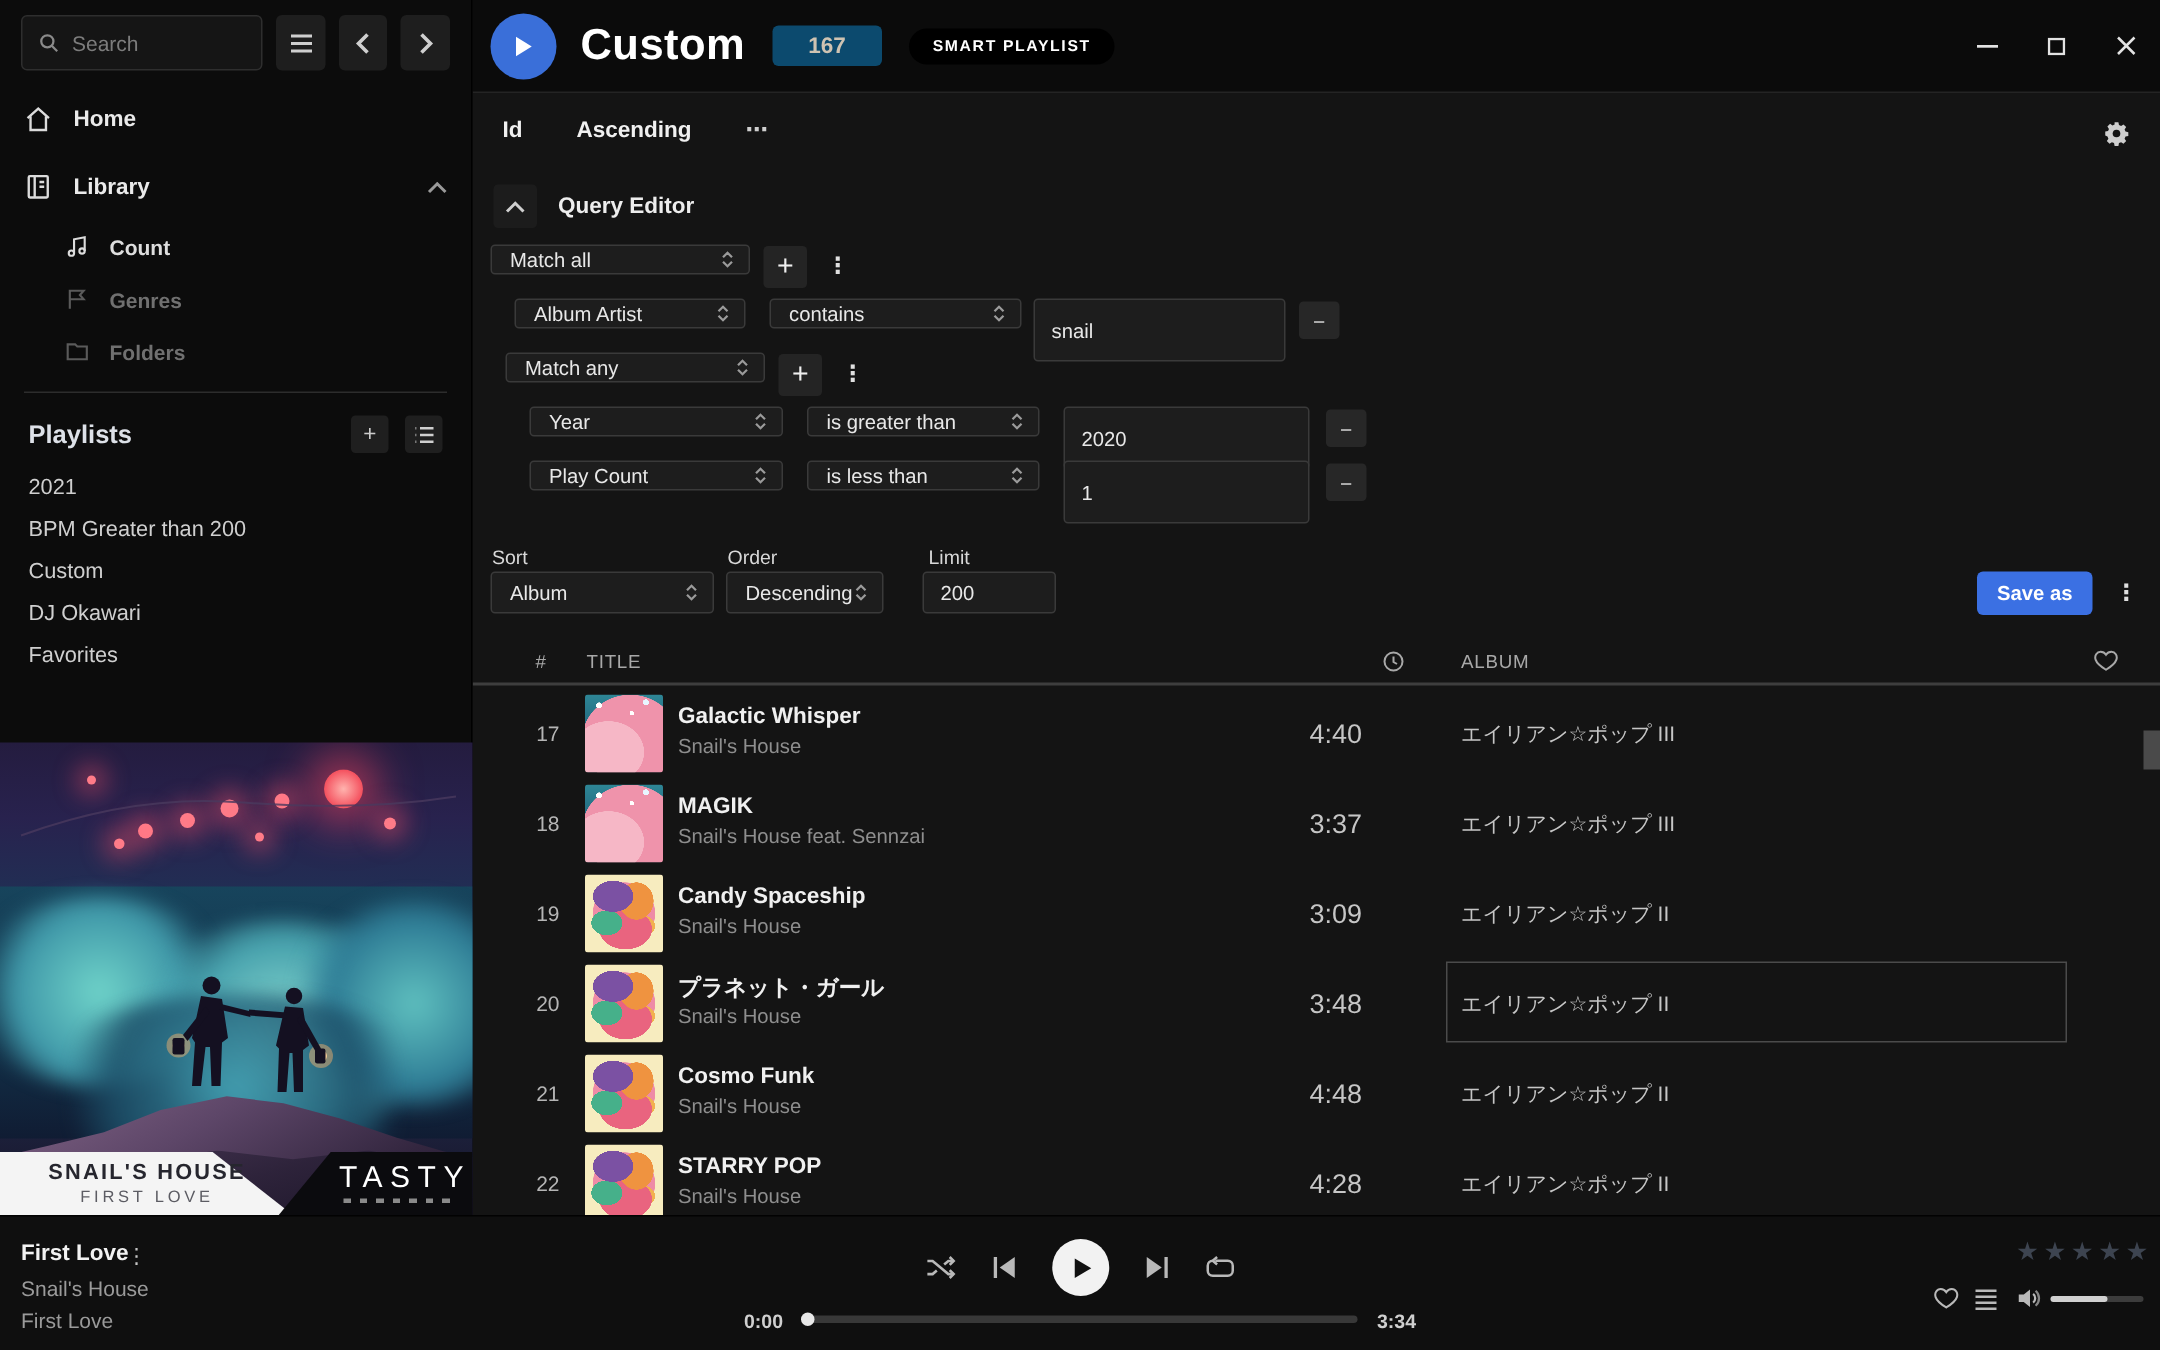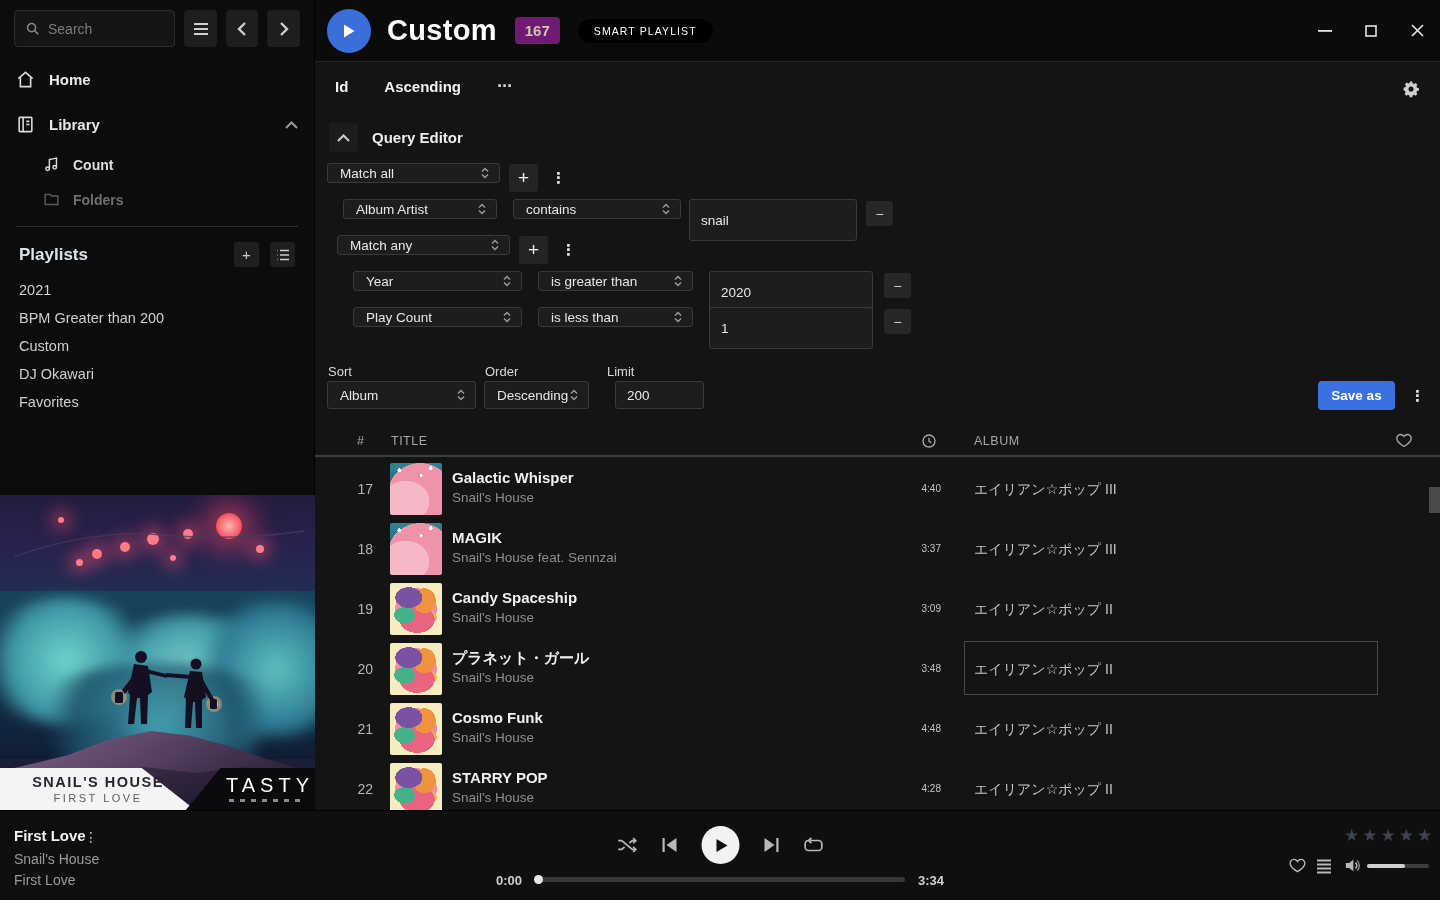--- a/index.html
+++ b/index.html
@@ -51,22 +51,22 @@
   .art-artist{position:absolute;left:14px;top:279px;width:168px;text-align:center;font-size:14.5px;font-weight:800;letter-spacing:1.5px;color:#26262e;z-index:8}
   .art-title{position:absolute;left:14px;top:297px;width:168px;text-align:center;font-size:11px;letter-spacing:2.5px;color:#5c5c63;z-index:8}
   .art-label{position:absolute;left:226px;top:279px;font-size:20px;letter-spacing:5px;font-weight:400;color:#fff;z-index:8}
   .art-label-sub{position:absolute;left:229px;top:304px;width:74px;height:3px;z-index:8;
          background:repeating-linear-gradient(90deg,#8a8a8a 0 5px,transparent 5px 11px)}
 
   
   .titlebar{position:absolute;left:315px;top:0;width:1125px;height:62px;background:#0b0b0b;border-bottom:1px solid #242424;display:flex;align-items:center;z-index:4}
   .play-big{width:44px;height:44px;border-radius:50%;margin-left:12px;display:flex;align-items:center;justify-content:center;cursor:pointer}
   .pg-title{font-size:29px;font-weight:800;color:#fff;margin-left:16px;letter-spacing:.3px}
-  .count-badge{margin-left:18px;background:#701a75;border-radius:4px;padding:5px 10px;font-size:15px;font-weight:700;color:#cfc3b2}
-  .type-badge{margin-left:18px;background:#000;border-radius:12px;padding:6px 16px;font-size:10.5px;font-weight:400;letter-spacing:1.1px;color:#fff}
+  .count-badge{margin-left:18px;background:#0c4a6e;border-radius:4px;padding:5px 24px;font-size:15px;font-weight:700;color:#cfc3b2}
+  .type-badge{margin-left:18px;background:#000;border-radius:12px;padding:6px 16px;font-size:10.5px;font-weight:700;letter-spacing:1.1px;color:#fff}
   .win-controls{margin-left:auto;display:flex;align-items:center;gap:30px;margin-right:15px}
   .win-btn{color:#e3e3e3;cursor:pointer;display:flex;align-items:center;justify-content:center;width:16px;height:16px}
 
   
   .main{position:absolute;left:315px;top:63px;width:1125px;height:747px;background:#141414}
   .sortbar{position:absolute;left:20px;top:14px;display:flex;align-items:center;gap:36px;font-weight:700;font-size:15px;color:#f0f0f0}
   .sortbar .dots{color:#cfcfcf;font-size:15px;letter-spacing:1px}
   .gear{position:absolute;right:20px;top:17px;cursor:pointer}
   .qe-toggle{position:absolute;left:14px;top:60px;width:29px;height:29px;background:#1c1c1c;border-radius:3px;display:flex;align-items:center;justify-content:center;cursor:pointer}
   .qe-title{position:absolute;left:57px;top:66px;font-size:15px;font-weight:600;color:#ededed}
@@ -96,21 +96,21 @@
       linear-gradient(180deg,#2e8696 0%,#236a80 40%,#1a4a62 75%,#143850 100%)}
   .art-cream{background:
       radial-gradient(ellipse 26% 20% at 36% 28%,#7b51a3 0 99%,transparent),
       radial-gradient(ellipse 22% 24% at 66% 34%,#ef9340 0 99%,transparent),
       radial-gradient(ellipse 20% 16% at 28% 62%,#46b08a 0 99%,transparent),
       radial-gradient(ellipse 34% 26% at 52% 70%,#e9647f 0 99%,transparent),
       radial-gradient(ellipse 18% 14% at 72% 66%,#f2b04e 0 99%,transparent),
       radial-gradient(circle at 50% 50%,#ee8ba6 0 56%,transparent 57%),#f7ecbf}
   .trow .tt{position:absolute;left:137px;top:10px;font-size:15px;font-weight:600;color:#f0f0f0}
   .trow .ta{position:absolute;left:137px;top:31px;font-size:13.5px;color:#8e8e8e}
-  .trow .dur{position:absolute;left:558px;width:68px;top:0;height:60px;line-height:60px;text-align:right;font-size:10px;color:#c6c6c6}
+  .trow .dur{position:absolute;left:558px;width:68px;top:0;height:60px;line-height:60px;font-size:18px;color:#c6c6c6}
   .trow .alb{position:absolute;left:659px;top:0;height:60px;line-height:60px;font-size:14px;color:#c6c6c6}
   .focus-outline{position:absolute;left:649px;top:2px;width:414px;height:54px;border:1px solid #4b4b4b}
   .vscroll{position:absolute;left:1114px;top:424px;width:11px;height:26px;background:#4a4a4a}
 
   
   .player{position:absolute;left:0;top:810px;width:1440px;height:90px;background:#0f0f0f;border-top:1px solid #020202;z-index:6}
   .np-title{position:absolute;left:14px;top:16px;font-size:15px;font-weight:700;color:#f2f2f2}
   .np-kebab{position:absolute;left:84px;top:18px;color:#c5c5c5;font-size:14px;cursor:pointer}
   .np-artist{position:absolute;left:14px;top:40px;font-size:14px;color:#9a9a9a}
   .np-album{position:absolute;left:14px;top:61px;font-size:14px;color:#9a9a9a}
@@ -179,20 +179,26 @@
         </svg>
     </div>
 
     <div class="sub-item">
       <svg width="17" height="17" viewBox="0 0 24 24" fill="none" stroke="#dcdcdc" stroke-width="2">
           <path d="M9 18V5l10-2v13"></path>
           <circle cx="6.5" cy="18" r="2.5"></circle>
           <circle cx="16.5" cy="16" r="2.5"></circle>
         </svg>
       <span>Count</span>
+    </div>
+    <div class="sub-item dim">
+      <svg width="17" height="17" viewBox="0 0 24 24" fill="none" stroke="#9a9a9a" stroke-width="2">
+          <path d="M5 21V4h13l-3.5 4L18 12H5"></path>
+        </svg>
+      <span>Genres</span>
     </div>
     <div class="sub-item dim">
       <svg width="17" height="17" viewBox="0 0 24 24" fill="none" stroke="#9a9a9a" stroke-width="2">
           <path d="M3 7V5h7l2 2h9v12H3z"></path>
         </svg>
       <span>Folders</span>
     </div>
 
     <div class="sb-divider"></div>
 
@@ -377,21 +383,21 @@
           <path d="M1 4.5 4 1.5l3 3M1 7.5l3 3 3-3"></path>
         </svg>
     </div>
     <input class="tinput" style="left: 394px; top: 244px; width: 164px;" value="1">
     <div class="minus-btn" style="left:569px;top:246px">
         <span>−</span>
       </div>
 
     <div class="fld-label" style="left:13px;top:301px">Sort</div>
     <div class="fld-label" style="left:170px;top:301px">Order</div>
-    <div class="fld-label" style="left:292px;top:301px">Limit</div>
+    <div class="fld-label" style="left:304px;top:301px">Limit</div>
     <div class="select" style="left:12px;top:318px;width:149px;height:28px">
       <span class="lbl">Album</span>
       <svg width="8" height="12" viewBox="0 0 8 12" fill="none" stroke="#9a9a9a" stroke-width="1.5">
           <path d="M1 4.5 4 1.5l3 3M1 7.5l3 3 3-3"></path>
         </svg>
     </div>
     <div class="select" style="left:169px;top:318px;width:105px;height:28px">
       <span class="lbl">Descending</span>
       <svg width="8" height="12" viewBox="0 0 8 12" fill="none" stroke="#9a9a9a" stroke-width="1.5">
           <path d="M1 4.5 4 1.5l3 3M1 7.5l3 3 3-3"></path>

